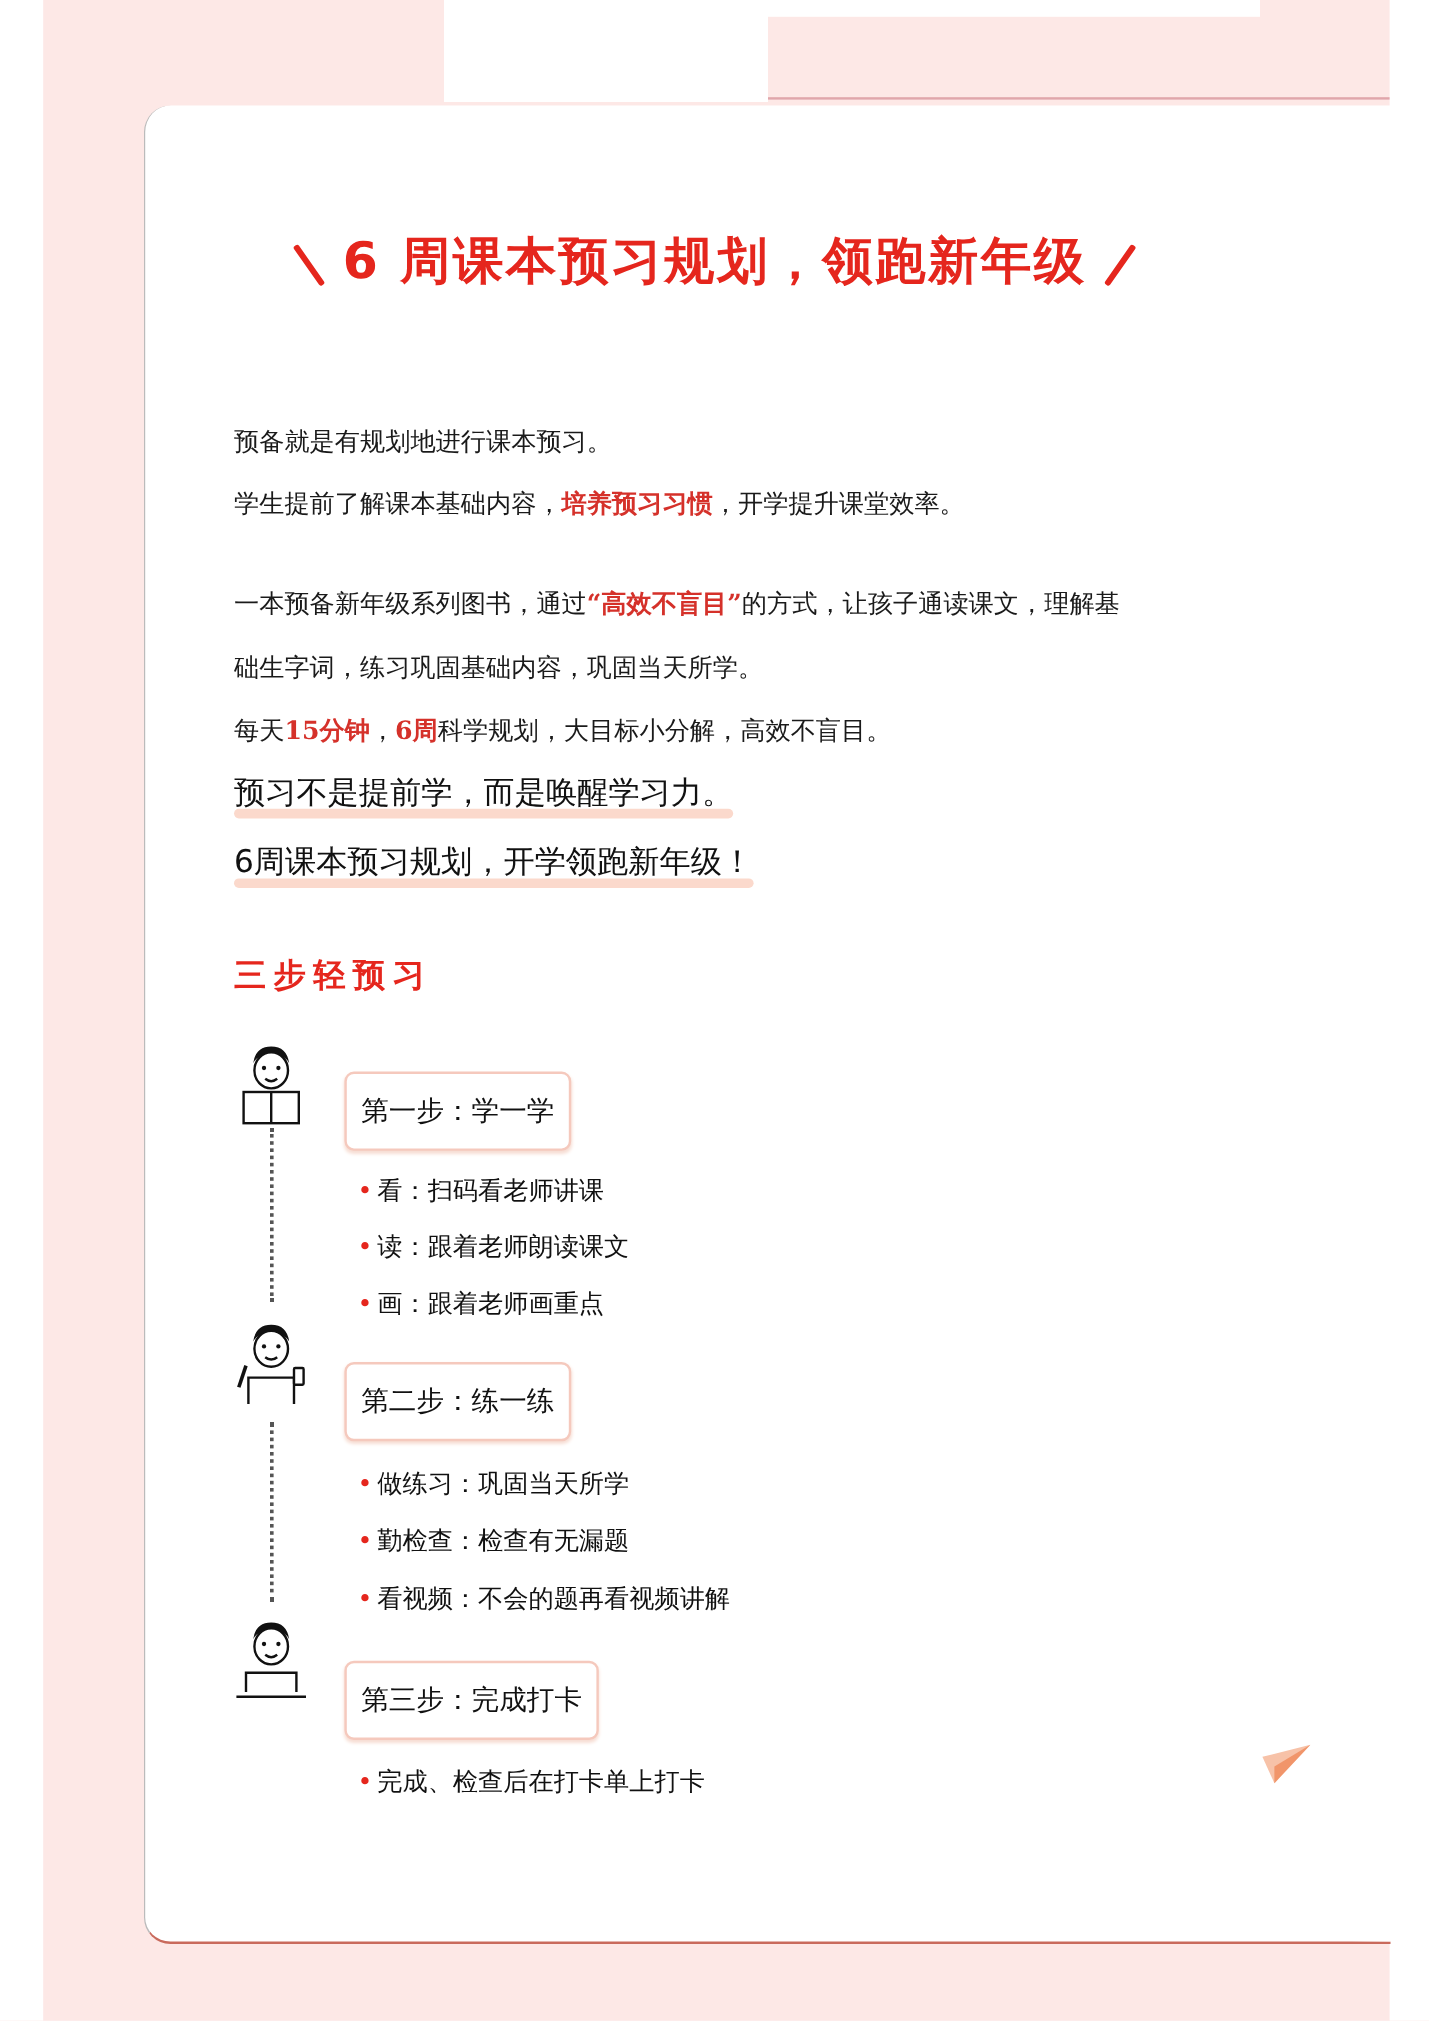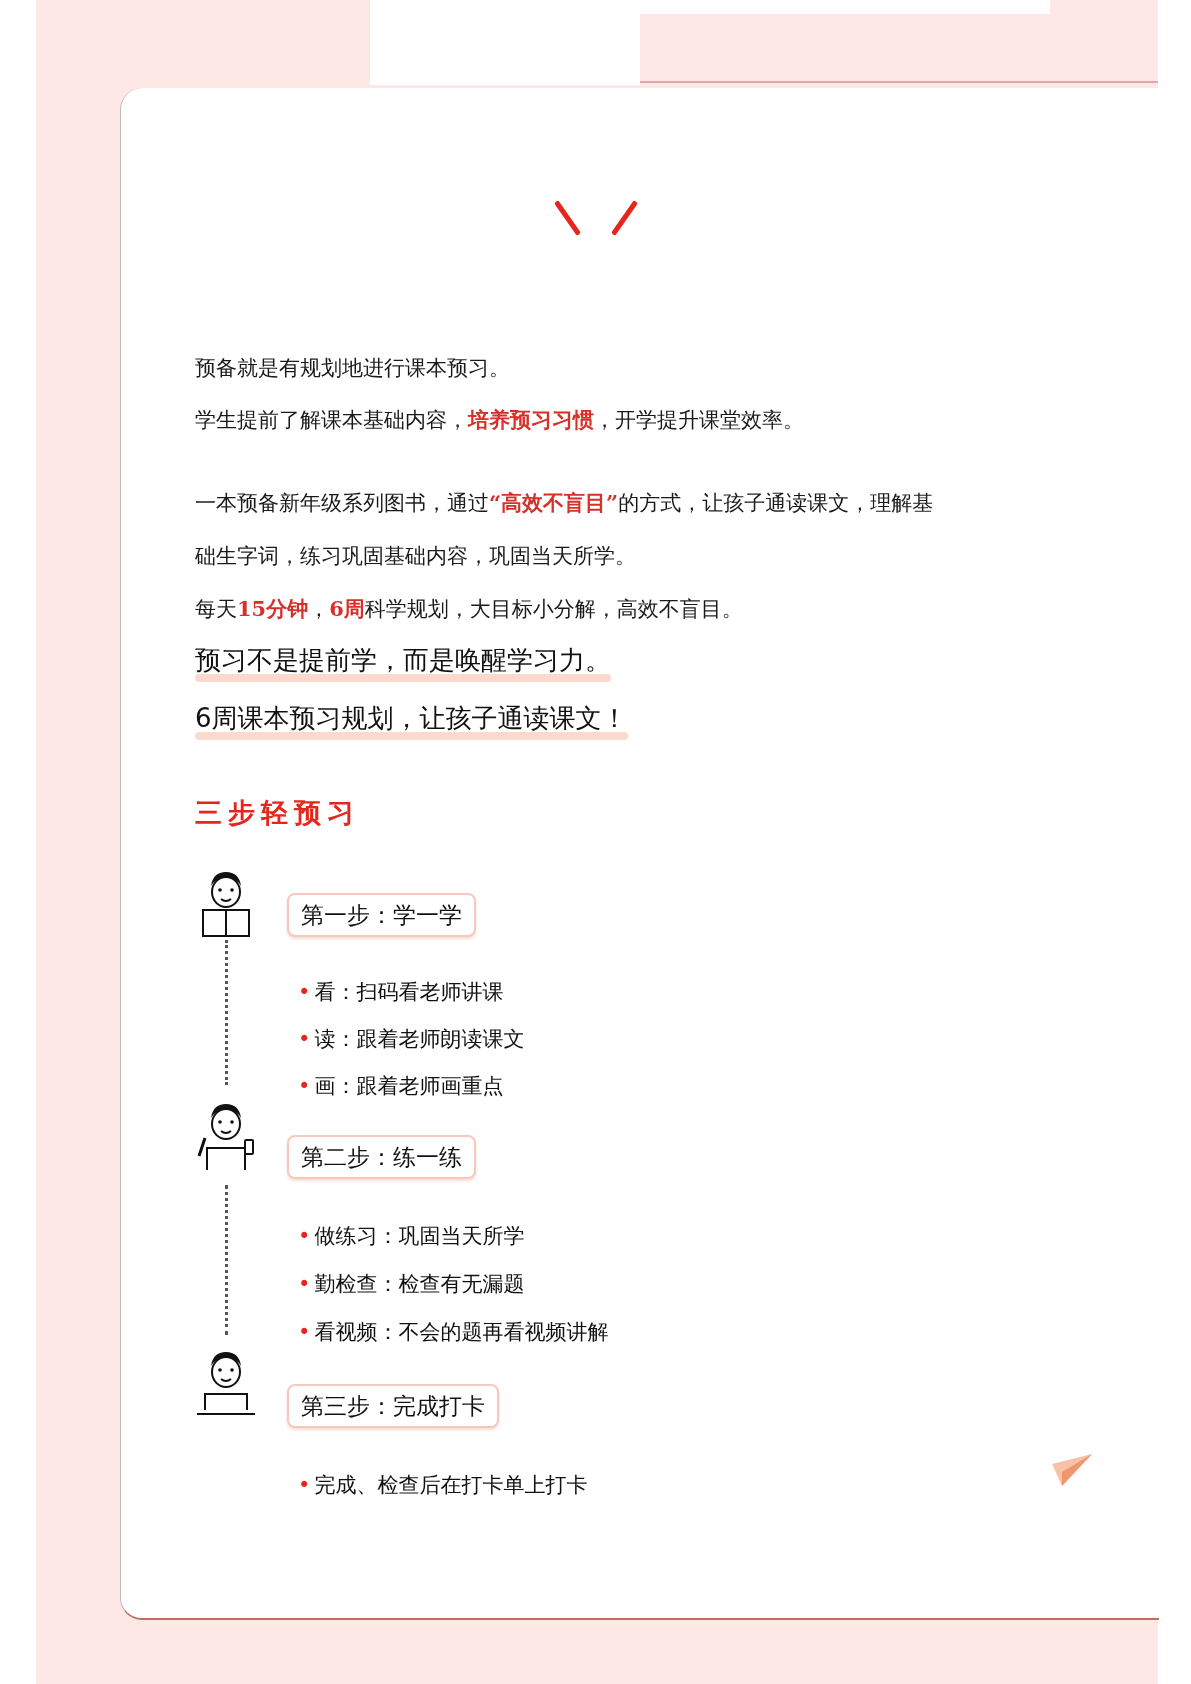--- a/index.html
+++ b/index.html
@@ -32,58 +32,58 @@
   .red { color:#d5312a;font-weight:bold; }
   .slogan {
     position:absolute; left:195px; font-size:26px; color:#111; white-space:nowrap;
   }
   .slogan .txt { position:relative; z-index:1; }
   .slogan .hl { position:absolute; left:0; right:0; bottom:-4px; height:8px; background:#fbd9cc; border-radius:4px; }
   .section-title { position:absolute; left:195px; top:795px; color:#e5261d; font-weight:bold; font-size:27px; letter-spacing:6px; }
   .dotline { position:absolute; left:225px; border-left:3px dotted #555; width:0; }
   .avatar { position:absolute; left:193px; width:66px; height:72px; }
   .step-box {
-    position:absolute; left:287px; height:40px; padding:0 12px;
+    position:absolute; left:287px; height:40px; padding:11px 12px;
     border:2px solid #f5c9bd; border-radius:8px; background:#fff;
     font-size:23px; color:#111; line-height:40px; white-space:nowrap;
     box-shadow:0 2px 3px #f7ddd3;
   }
   .bullet { position:absolute; left:298px; font-size:21px; color:#111; white-space:nowrap;margin-top:24px; }
   .bullet .dot { color:#e5261d; margin-right:4px; }
   .plane { position:absolute; left:1050px; top:1452px; }
 </style>
 </head>
 <body>
 
 <div class="top-white-left"></div>
 <div class="top-white-mid"></div>
 <div class="top-white-right"></div>
 <div class="right-white"></div>
 <div class="top-band-line"></div>
 
 <div class="card"></div>
 
 <div class="title-wrap">
-  <span class="slash l"></span><span class="slash r"></span>
+  <span class="slash l"></span><span>6 周课本预习规划，领跑新年级</span><span class="slash r"></span>
 </div>
 
 <div class="para" style="top:322px">预备就是有规划地进行课本预习。</div>
 <div class="para" style="top:374px">
   <span>学生提前了解课本基础内容，</span><span class="red">培养预习习惯</span><span>，开学提升课堂效率。</span>
 </div>
 <div class="para" style="top:457px">
   <span>一本预备新年级系列图书，通过</span><span class="red">“高效不盲目”</span><span>的方式，让孩子通读课文，理解基</span>
 </div>
 <div class="para" style="top:510px">础生字词，练习巩固基础内容，巩固当天所学。</div>
 <div class="para" style="top:563px">
   <span>每天</span><span class="red">15分钟</span><span>，</span><span class="red">6周</span><span>科学规划，大目标小分解，高效不盲目。</span>
 </div>
 
 <div class="slogan" style="top:643px"><span class="hl"></span><span class="txt">预习不是提前学，而是唤醒学习力。</span></div>
-<div class="slogan" style="top:701px"><span class="hl"></span><span class="txt">6周课本预习规划，让孩子通读课文！</span></div>
+<div class="slogan" style="top:701px"><span class="hl"></span><span class="txt">6周课本预习规划，开学领跑新年级！</span></div>
 
 <div class="section-title">三步轻预习</div>
 
 <div class="dotline" style="top:940px;height:145px"></div>
 <div class="dotline" style="top:1185px;height:150px"></div>
 
 <svg class="avatar" style="top:868px" viewBox="0 0 66 72">
   <path d="M18 18 Q20 4 33 4 Q46 4 48 18 Q44 10 33 12 Q22 10 18 18Z" fill="#111"></path>
   <ellipse cx="33" cy="24" rx="14" ry="15" fill="#fff" stroke="#111" stroke-width="2"></ellipse>
   <circle cx="27" cy="22" r="1.8" fill="#111"></circle>

